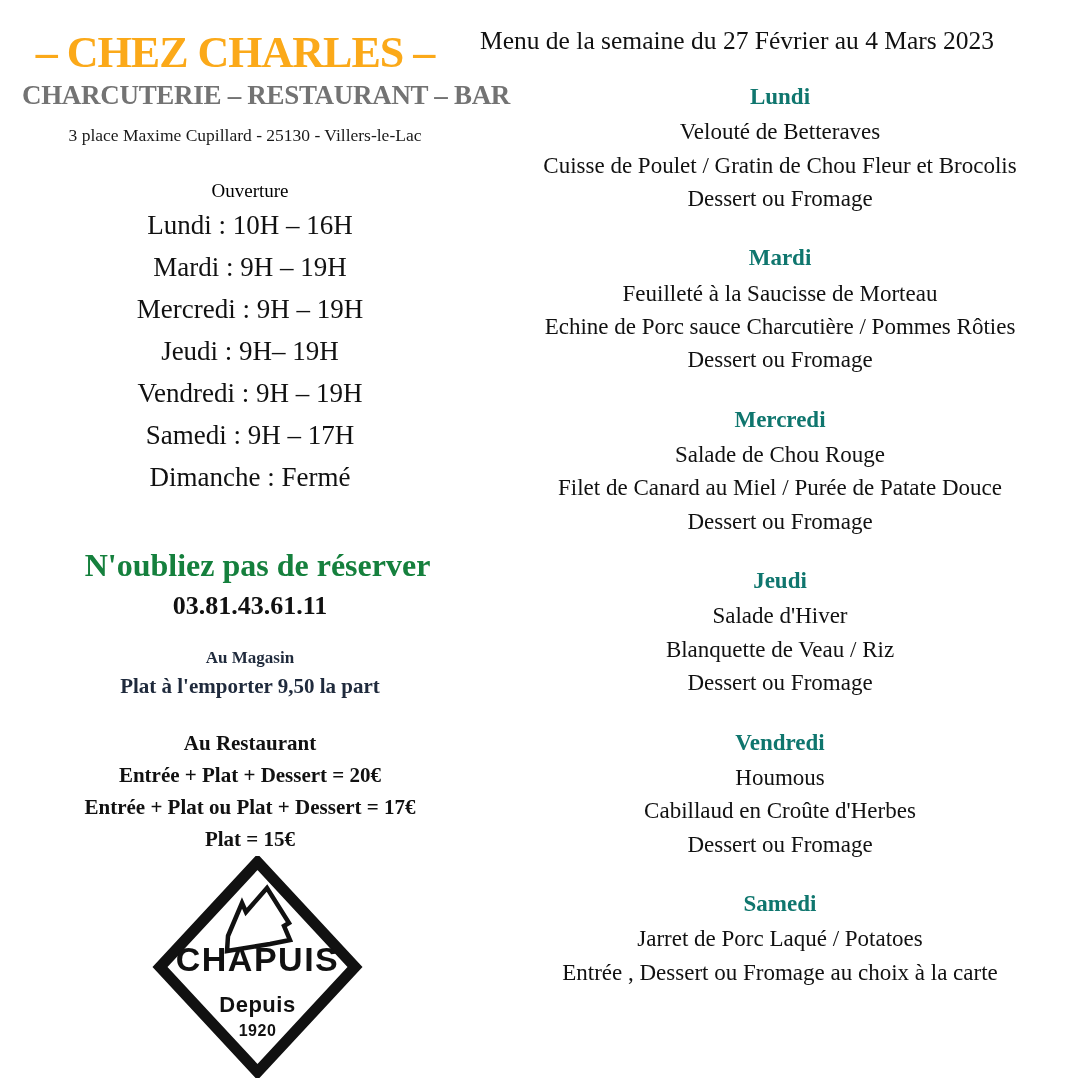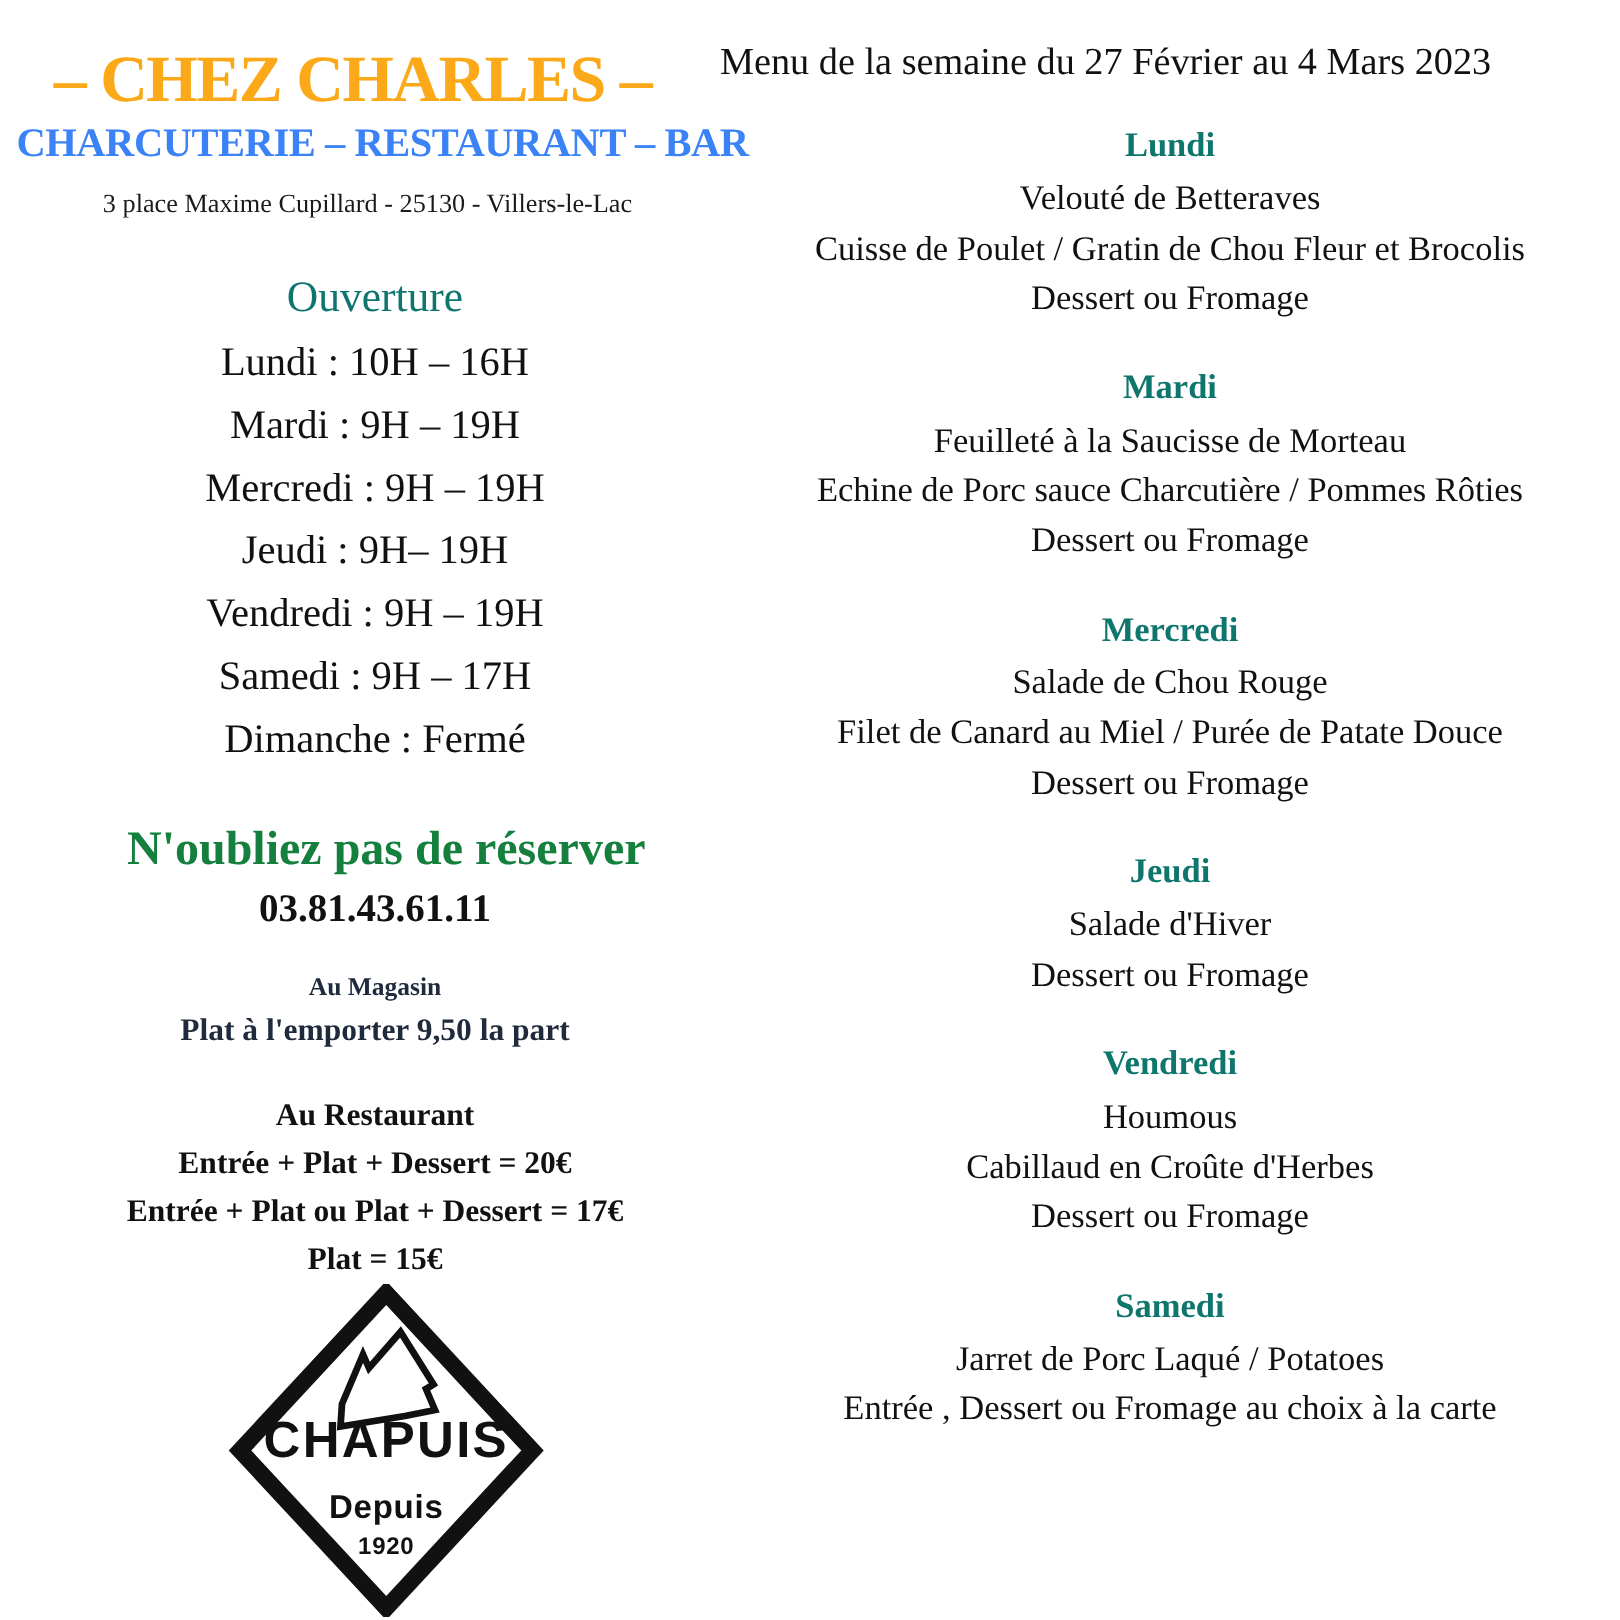--- a/index.html
+++ b/index.html
@@ -40,26 +40,27 @@
     line-height: 1;
     white-space: nowrap;
   }
 
   .brand-sub {
     position: absolute;
     left: 0;
     top: 82px;
     width: 510px;
     text-align: center;
-    color: #3b82f6;
+    color: #737373;
     font-weight: bold;
     font-size: 27px;
     letter-spacing: -0.3px;
     line-height: 1;
     white-space: nowrap;
+    padding-left: 11px;
   }
 
   .brand-address {
     position: absolute;
     left: 0;
     top: 127px;
     width: 490px;
     text-align: center;
     color: #1a1a1a;
     font-size: 17.5px;
@@ -69,23 +70,23 @@
 
   
   .hours {
     position: absolute;
     left: 0;
     top: 176px;
     width: 500px;
     text-align: center;
   }
   .hours-title {
-    font-size: 29px;
+    font-size: 19px;
     line-height: 1.55;
-    color: #0f766e;
+    color: #000000;
   }
   .hours-row {
     font-size: 27px;
     line-height: 1.55;
     color: #111;
     white-space: nowrap;
   }
 
   
   .reserve {
@@ -279,20 +280,21 @@
     <div class="day-block">
       <div class="day-name">Mercredi</div>
       <div class="day-item">Salade de Chou Rouge</div>
       <div class="day-item">Filet de Canard au Miel / Purée de Patate Douce</div>
       <div class="day-item">Dessert ou Fromage</div>
     </div>
 
     <div class="day-block">
       <div class="day-name">Jeudi</div>
       <div class="day-item">Salade d'Hiver</div>
+      <div class="day-item">Blanquette de Veau / Riz</div>
       <div class="day-item">Dessert ou Fromage</div>
     </div>
 
     <div class="day-block">
       <div class="day-name">Vendredi</div>
       <div class="day-item">Houmous</div>
       <div class="day-item">Cabillaud en Croûte d'Herbes</div>
       <div class="day-item">Dessert ou Fromage</div>
     </div>
 

